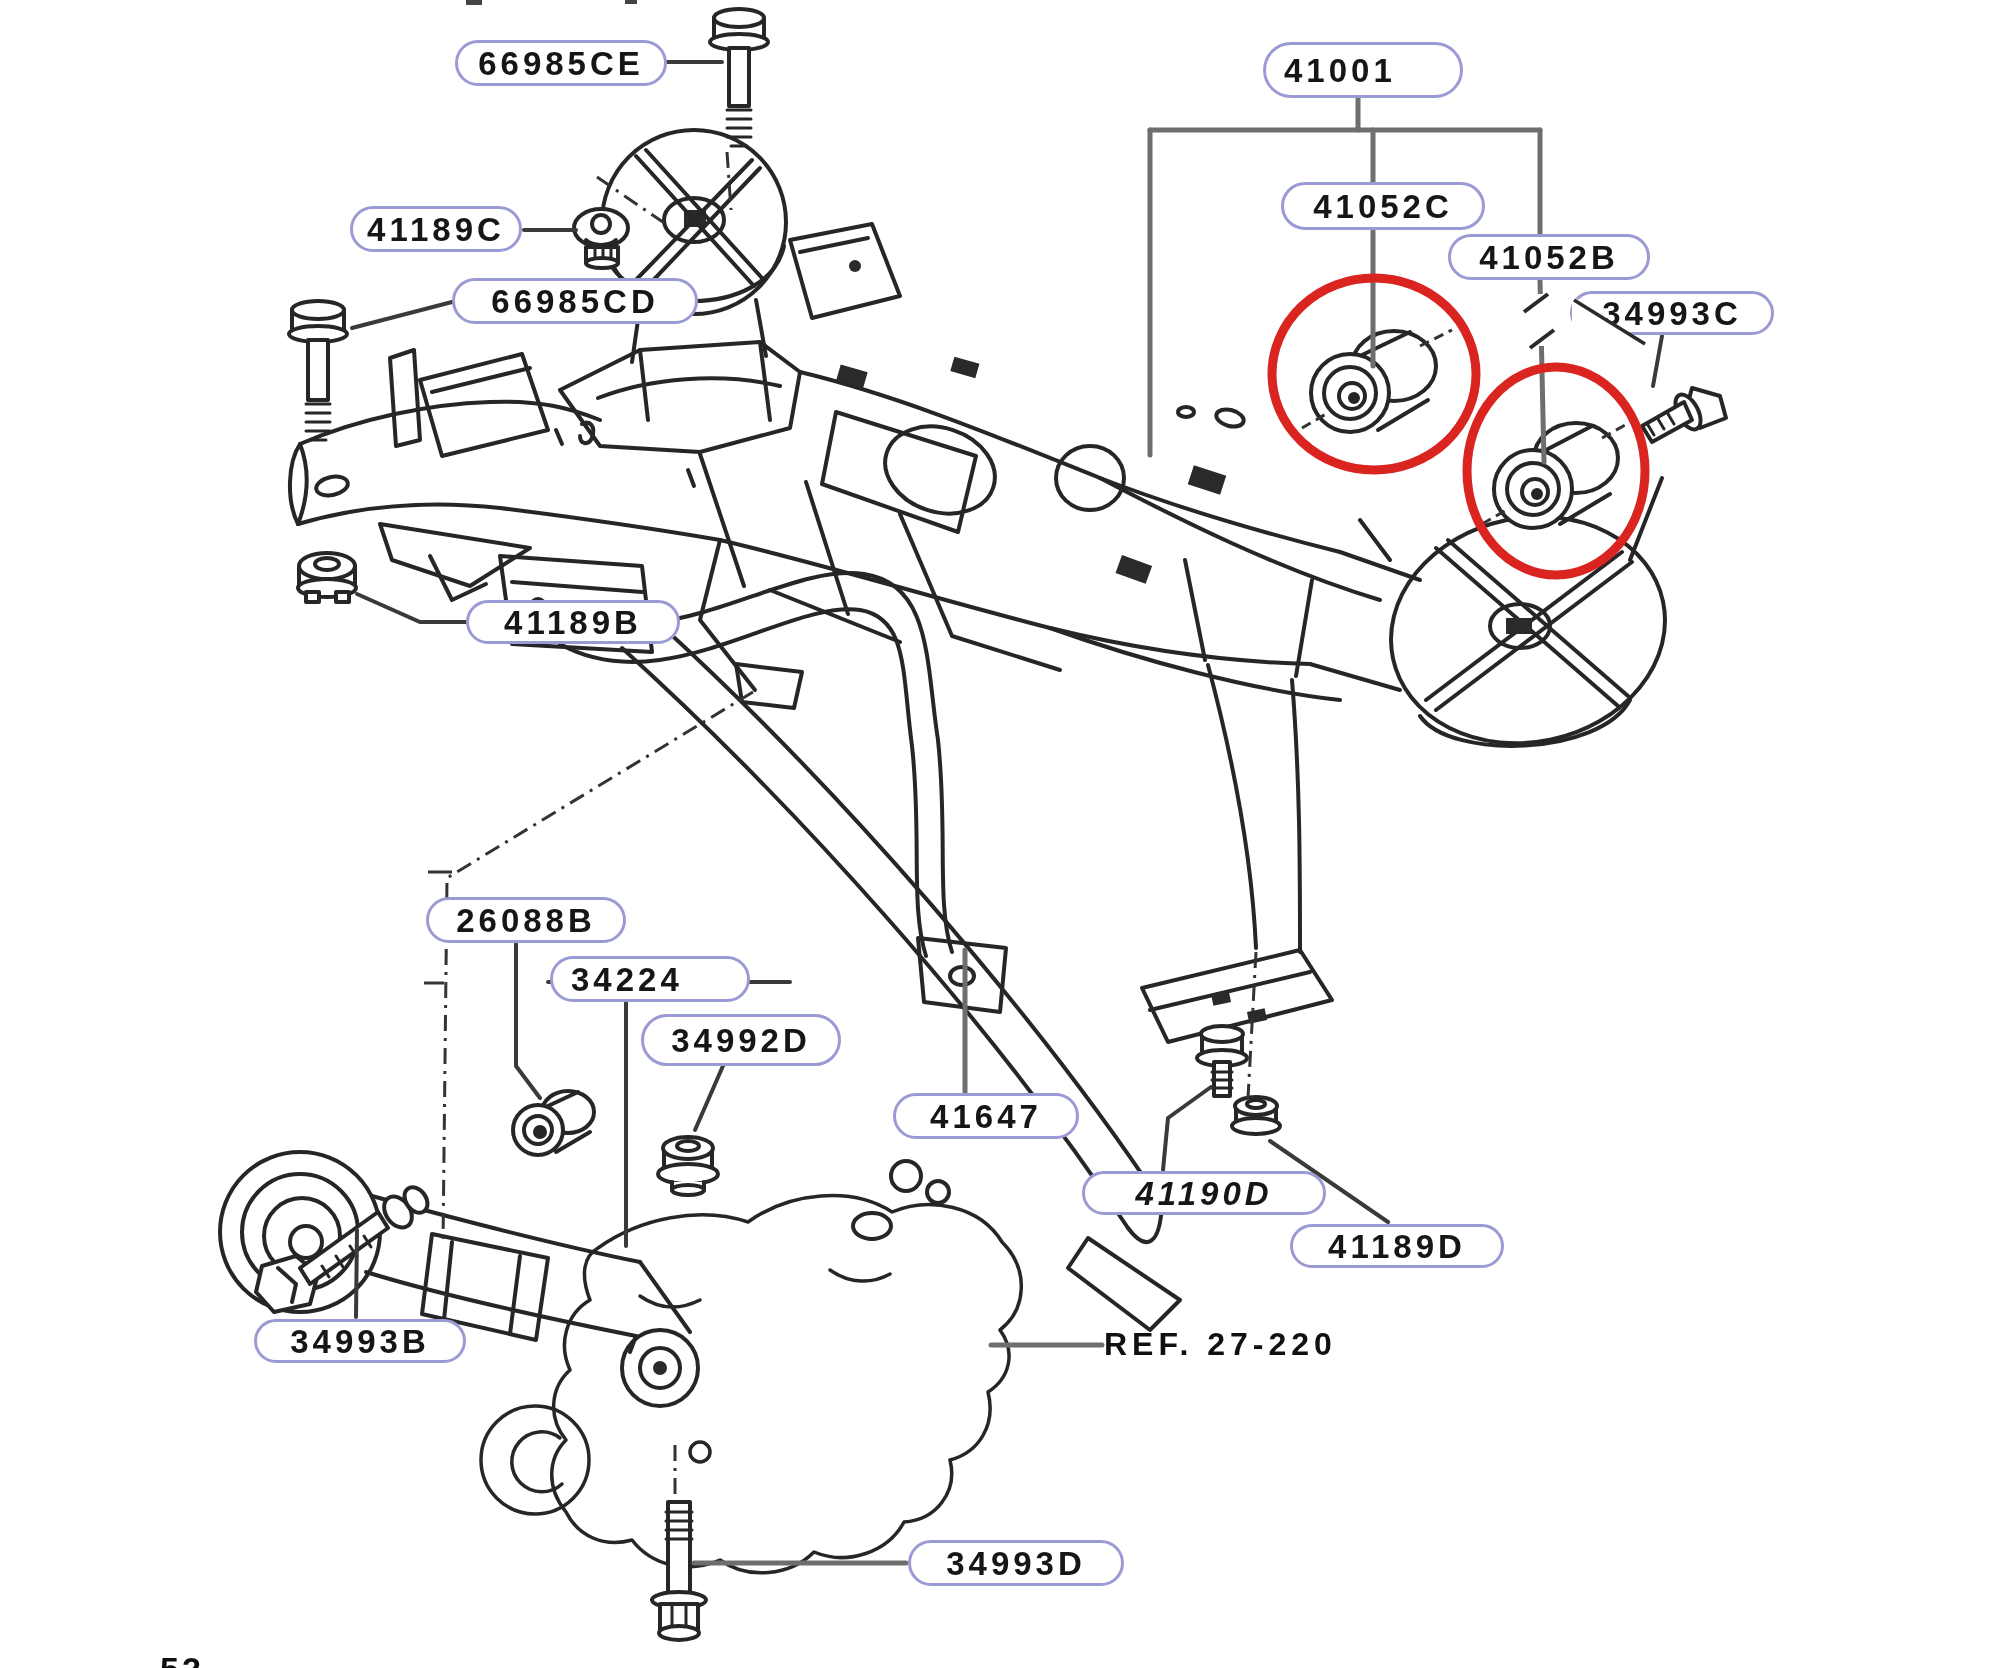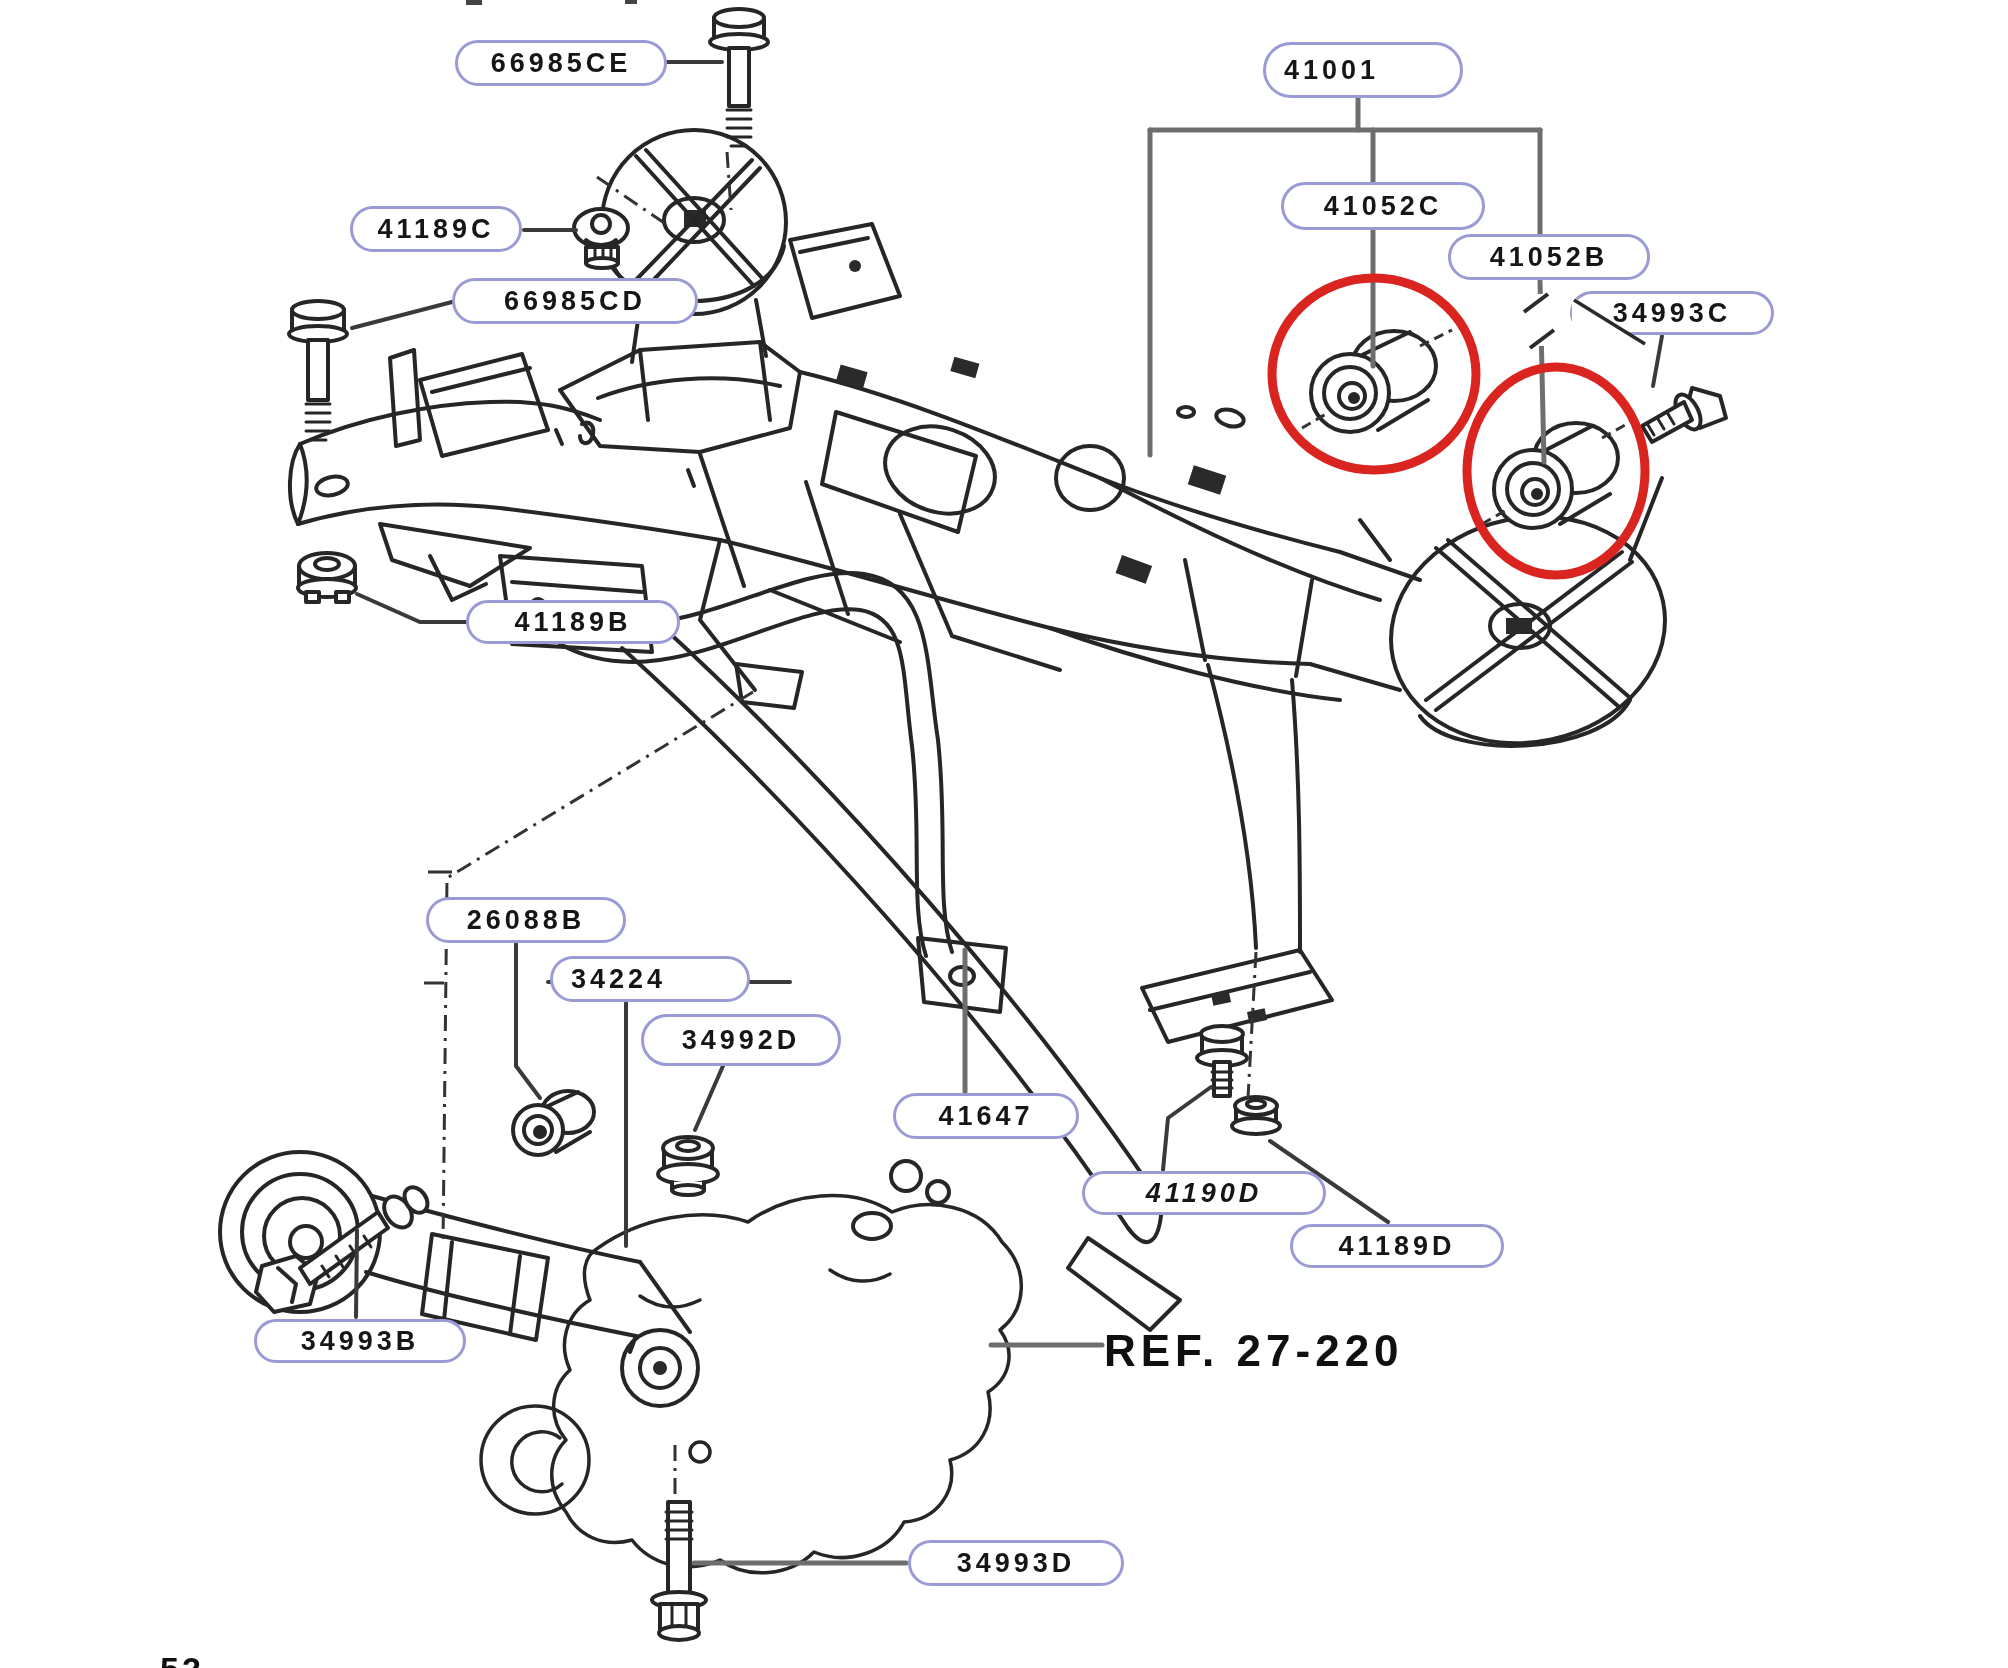--- a/index.html
+++ b/index.html
@@ -15,26 +15,26 @@
     width:2008px;height:1668px;position:relative;overflow:hidden;
     font-family:"Liberation Sans","DejaVu Sans",sans-serif;
     background:var(--bg);
   }
   #stage{position:absolute;left:0;top:0;width:2008px;height:1668px;}
   svg.layer{position:absolute;left:0;top:0;pointer-events:none;}
   .bubble{
     position:absolute;box-sizing:border-box;background:#fff;
     border:3.5px solid var(--label-border);border-radius:60px;
     display:flex;align-items:center;justify-content:center;
-    font-weight:bold;font-size:27px;letter-spacing:4px;color:var(--label-text);
+    font-weight:bold;font-size:33px;letter-spacing:4px;color:var(--label-text);
     line-height:1;white-space:nowrap;cursor:pointer;z-index:20;
   }
   .bubble.align-left{justify-content:flex-start;padding-left:18px;}
   .plainlabel{
-    position:absolute;font-weight:bold;font-size:44px;letter-spacing:5px;
+    position:absolute;font-weight:bold;font-size:32px;letter-spacing:5px;
     color:#101010;z-index:20;white-space:nowrap;cursor:pointer;
   }
   .fragment{
     position:absolute;font-weight:bold;font-size:34px;letter-spacing:3px;
     color:#101010;z-index:20;white-space:nowrap;
   }
   #overlay{z-index:30;}
   #drawing{z-index:5;}
 </style>
 </head>

